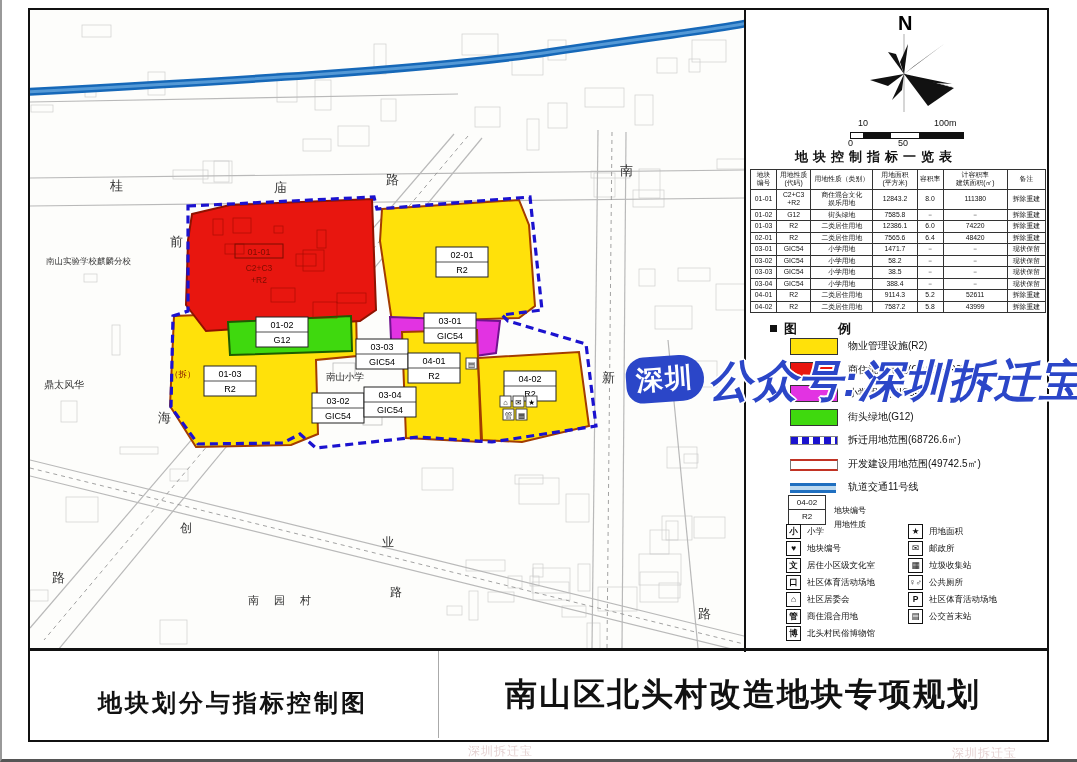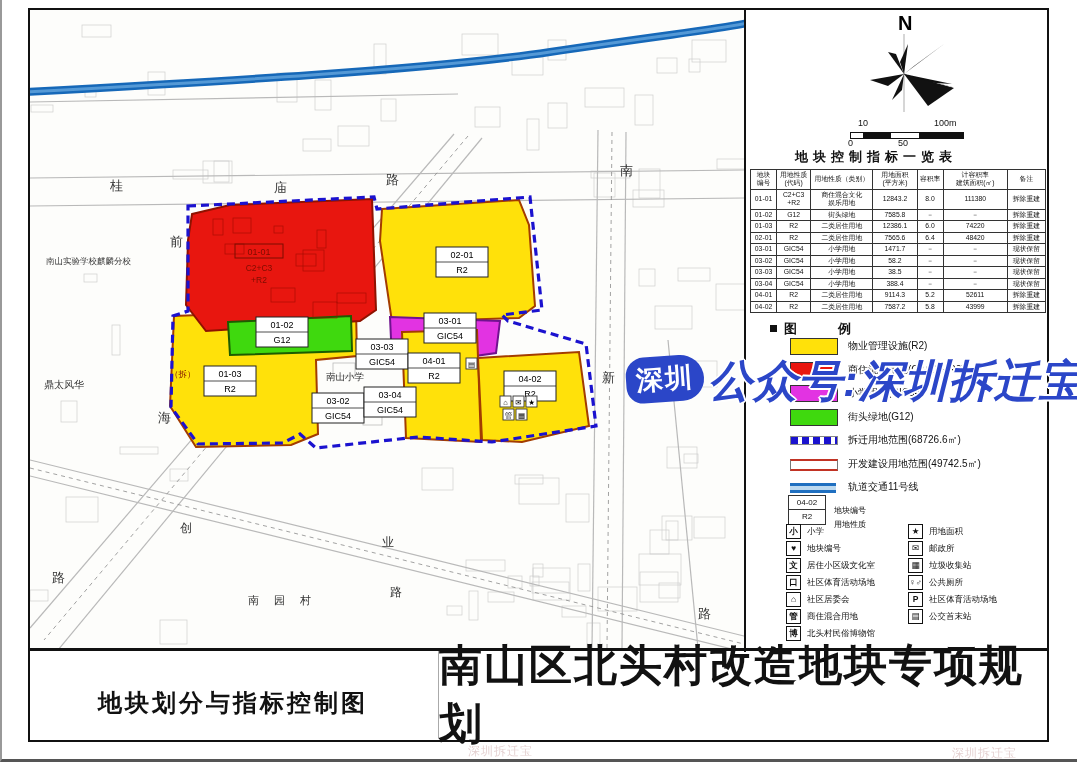--- a/index.html
+++ b/index.html
@@ -46,21 +46,21 @@
   #sample .note{position:absolute;left:46px;white-space:nowrap;margin-top:9px;}
   
   .fac-row{position:absolute;height:16px;}
   .fac-icon{position:absolute;left:0;top:0;width:13px;height:13px;border:1.2px solid #111;
      font-size:8.5px;text-align:center;line-height:12px;font-weight:bold;}
   .fac-label{position:absolute;left:21px;top:2px;font-size:8.5px;white-space:nowrap;}
   
   #title-left{left:28px;top:651px;width:410px;height:87px;display:flex;align-items:center;justify-content:center;
      font-size:24px;font-weight:bold;letter-spacing:3px;margin-top:8px;}
   #title-right{left:439px;top:651px;width:608px;height:87px;display:flex;align-items:center;justify-content:center;
-     font-size:43px;font-weight:bold;font-family:"Liberation Serif","DejaVu Serif",serif;letter-spacing:2px;}
+     font-size:32px;font-weight:bold;font-family:"Liberation Serif","DejaVu Serif",serif;letter-spacing:2px;}
   
   #wm{left:624px;top:350px;width:460px;height:62px;z-index:60;pointer-events:none;}
   #wm-badge{position:absolute;left:2px;top:6px;width:78px;height:46px;background:#2b46c8;border-radius:20px 26px 24px 18px;
      transform:rotate(-4deg);color:#fff;font-size:27px;font-weight:bold;text-align:center;line-height:46px;letter-spacing:2px;}
   #wm-text{position:absolute;left:84px;top:2px;font-size:44px;font-weight:900;font-style:italic;
      color:#2b46c8;letter-spacing:1px;white-space:nowrap;
      text-shadow:-2px 0 #fff,2px 0 #fff,0 -2px #fff,0 2px #fff,-1px -1px #fff,1px 1px #fff,-1px 1px #fff,1px -1px #fff;}
   .wm-faint{position:absolute;font-size:12px;color:rgba(205,170,170,0.55);z-index:70;letter-spacing:1px;}
 </style>
 </head>

